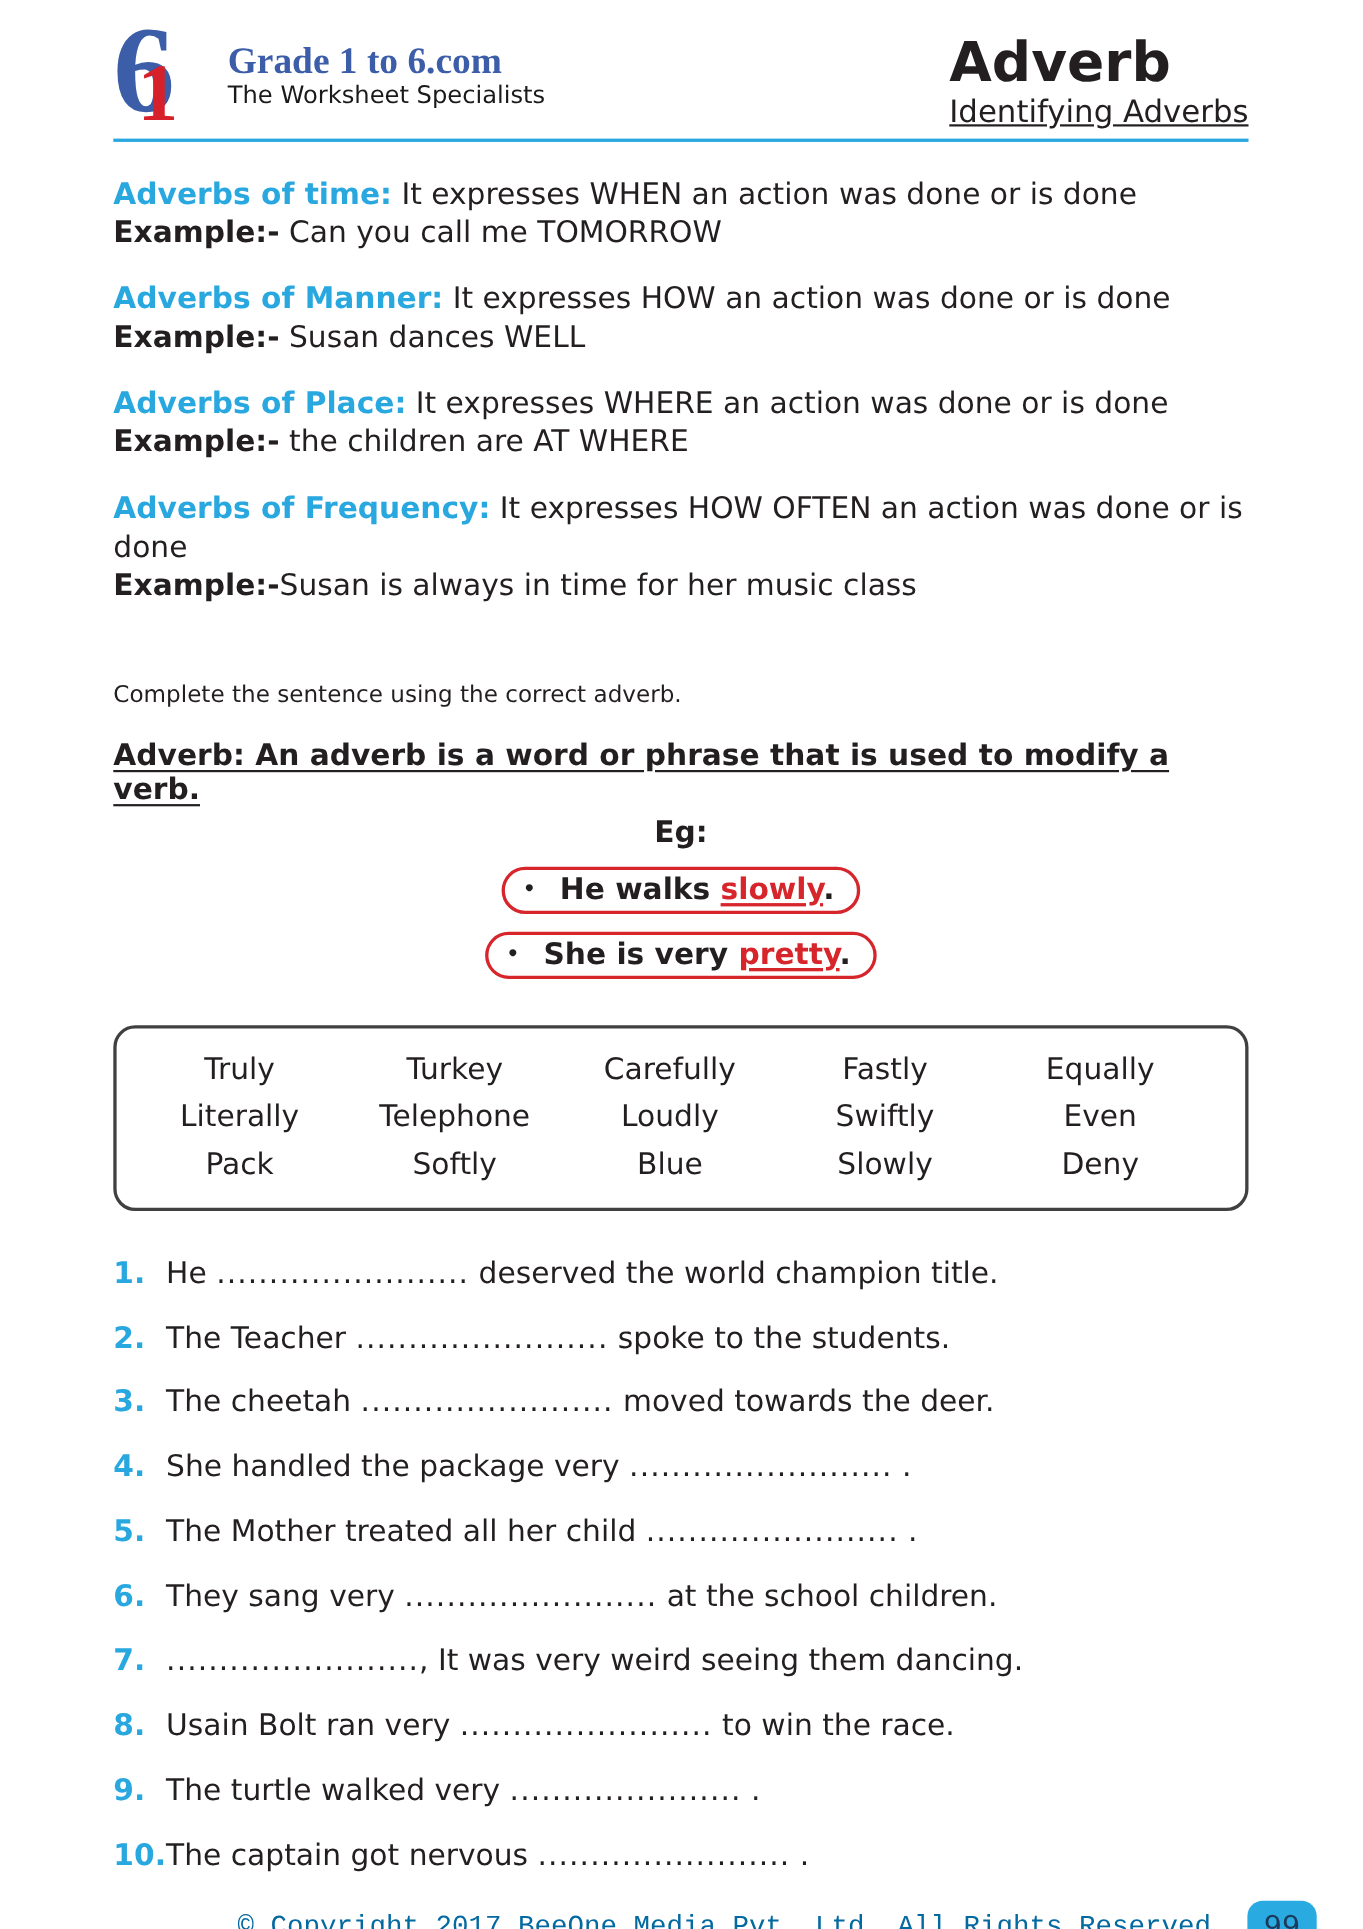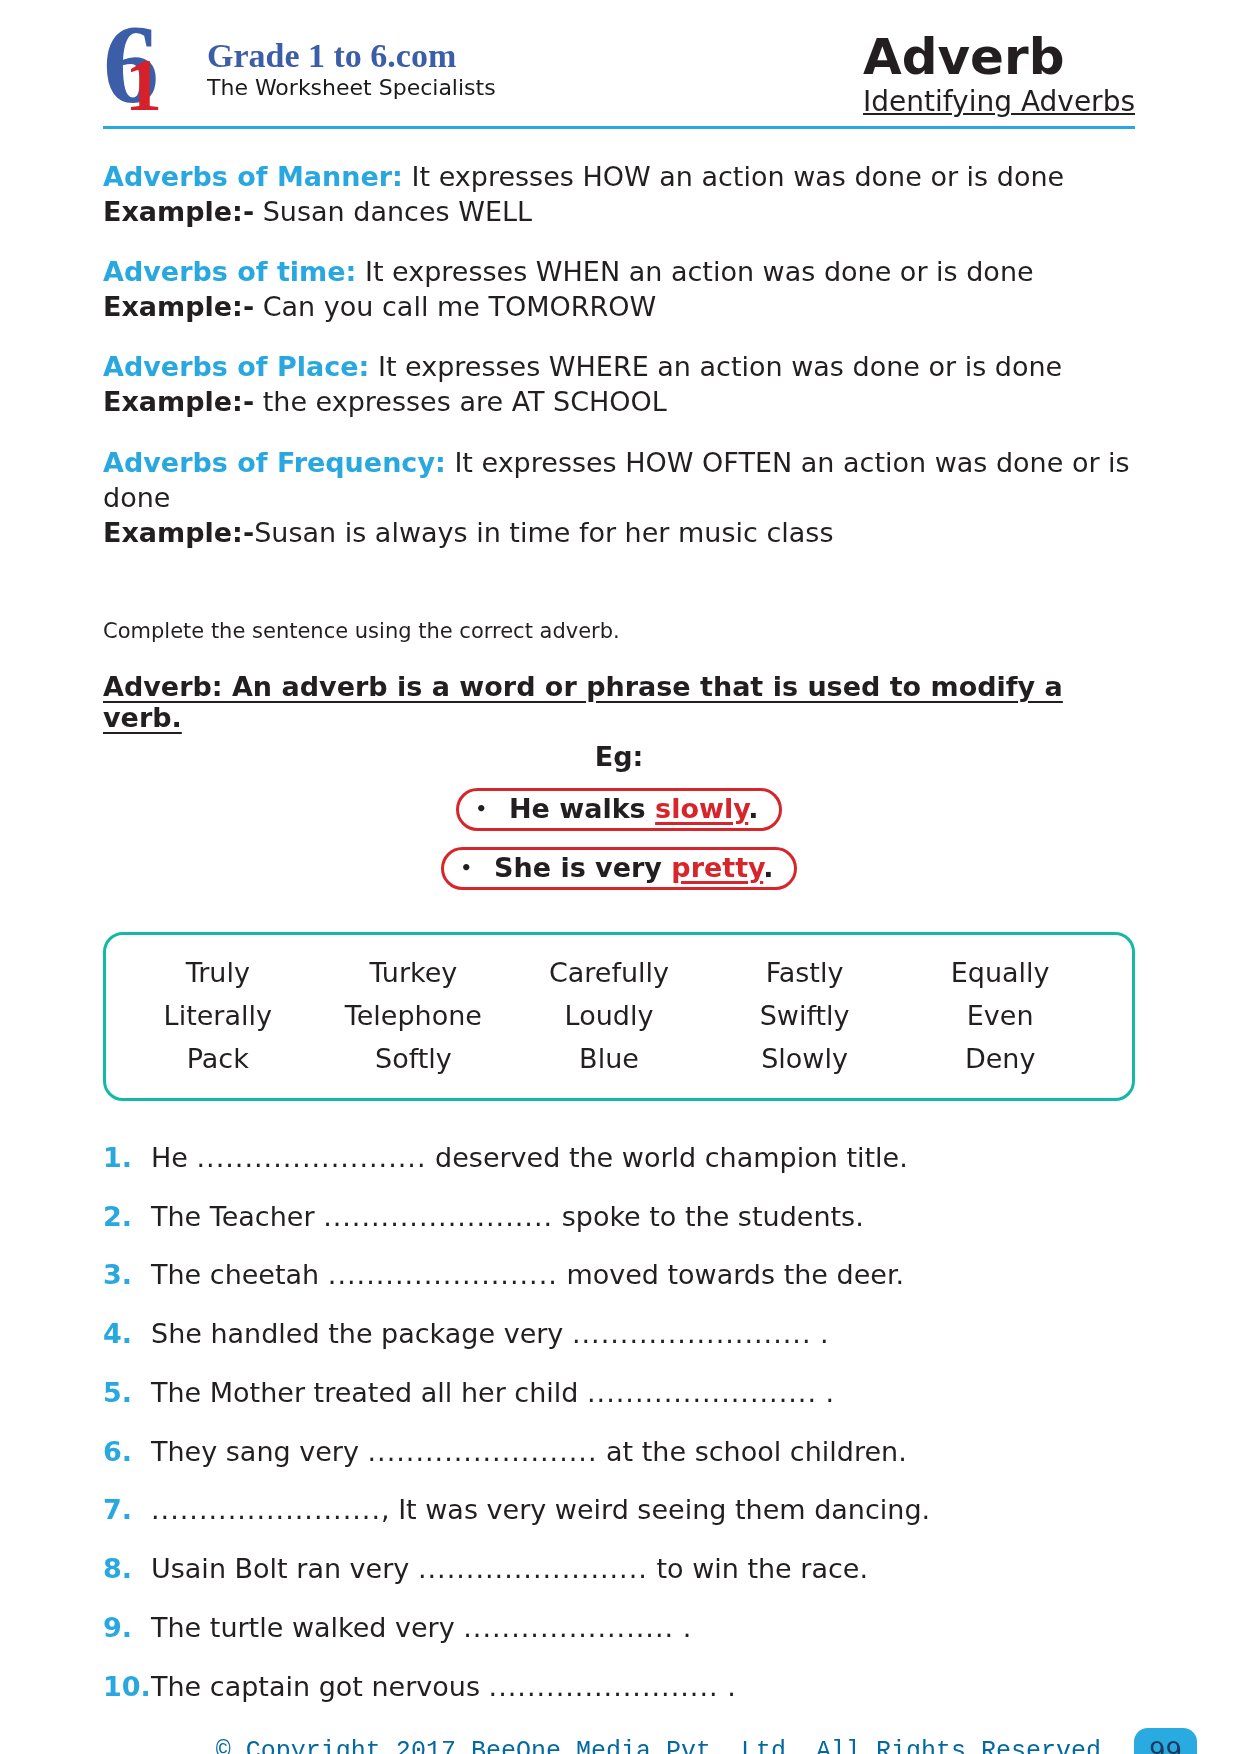--- a/index.html
+++ b/index.html
@@ -66,21 +66,21 @@
   .eg-bullet{ font-size:18px; margin-right:22px; }
   .eg-highlight{
     color:#D6252B;
     text-decoration:underline; text-decoration-color:#D6252B;
     text-underline-offset:4px; text-decoration-thickness:2.5px;
   }
 
   
   .word-bank{
     margin-top:42px;
-    border:3px solid #14b8a6; border-radius:20px;
+    border:3px solid #404040; border-radius:20px;
     padding:16px 34px 18px 14px;
   }
   .wb-row{ display:flex; }
   .wb-cell{ flex:1; text-align:center; font-size:27px; padding:6px 0; }
 
   
   .questions{ margin-top:40px; }
   .q-row{ display:flex; align-items:baseline; font-size:27px; margin-bottom:25px; }
   .q-num{ color:#29A8E0; font-weight:bold; flex:none; width:48px; }
   .q-text{ line-height:1.25; }
@@ -122,32 +122,32 @@
     </div>
     <div class="title-block">
       <div class="page-title">Adverb</div>
       <div class="page-subtitle">Identifying Adverbs</div>
     </div>
   </div>
 
   <div class="defs">
 
     <div class="def-block">
+      <div><span class="def-heading">Adverbs of time:</span> <span>It expresses WHEN an action was done or is done</span></div>
+      <div><span class="example-label">Example:-</span> <span>Can you call me TOMORROW</span></div>
+    </div>
+
+    <div class="def-block">
       <div><span class="def-heading">Adverbs of Manner:</span> <span>It expresses HOW an action was done or is done</span></div>
       <div><span class="example-label">Example:-</span> <span>Susan dances WELL</span></div>
     </div>
 
     <div class="def-block">
-      <div><span class="def-heading">Adverbs of time:</span> <span>It expresses WHEN an action was done or is done</span></div>
-      <div><span class="example-label">Example:-</span> <span>Can you call me TOMORROW</span></div>
-    </div>
-
-    <div class="def-block">
       <div><span class="def-heading">Adverbs of Place:</span> <span>It expresses WHERE an action was done or is done</span></div>
-      <div><span class="example-label">Example:-</span> <span>the expresses are AT SCHOOL</span></div>
+      <div><span class="example-label">Example:-</span> <span>the children are AT WHERE</span></div>
     </div>
 
     <div class="def-block">
       <div><span class="def-heading">Adverbs of Frequency:</span> <span>It expresses HOW OFTEN an action was done or is done</span></div>
       <div><span class="example-label">Example:-</span><span>Susan is always in time for her music class</span></div>
     </div>
 
   </div>
 
   <div class="instruction">Complete the sentence using the correct adverb.</div>

